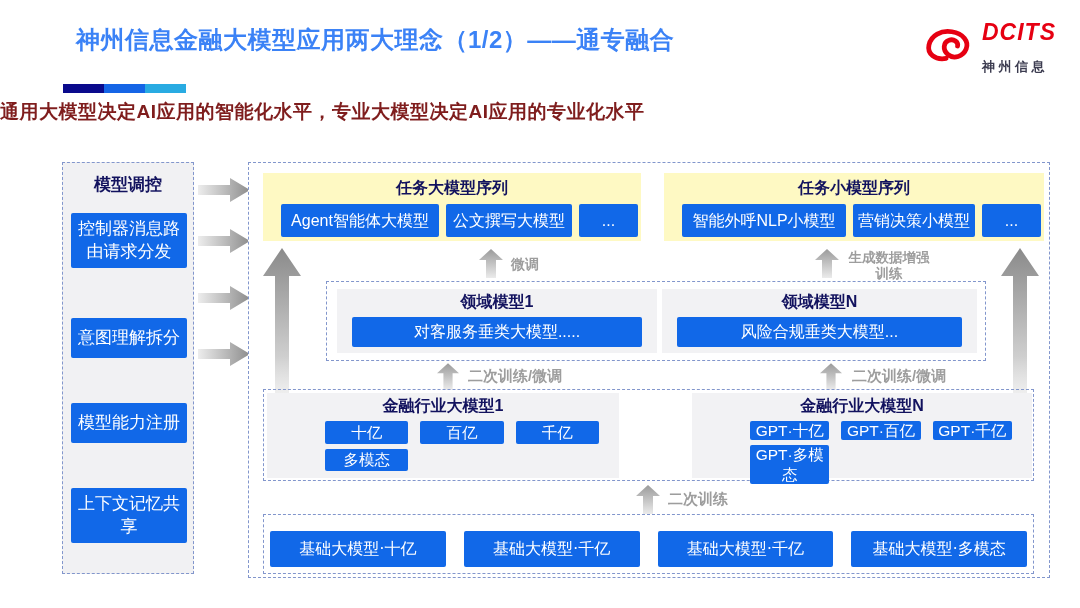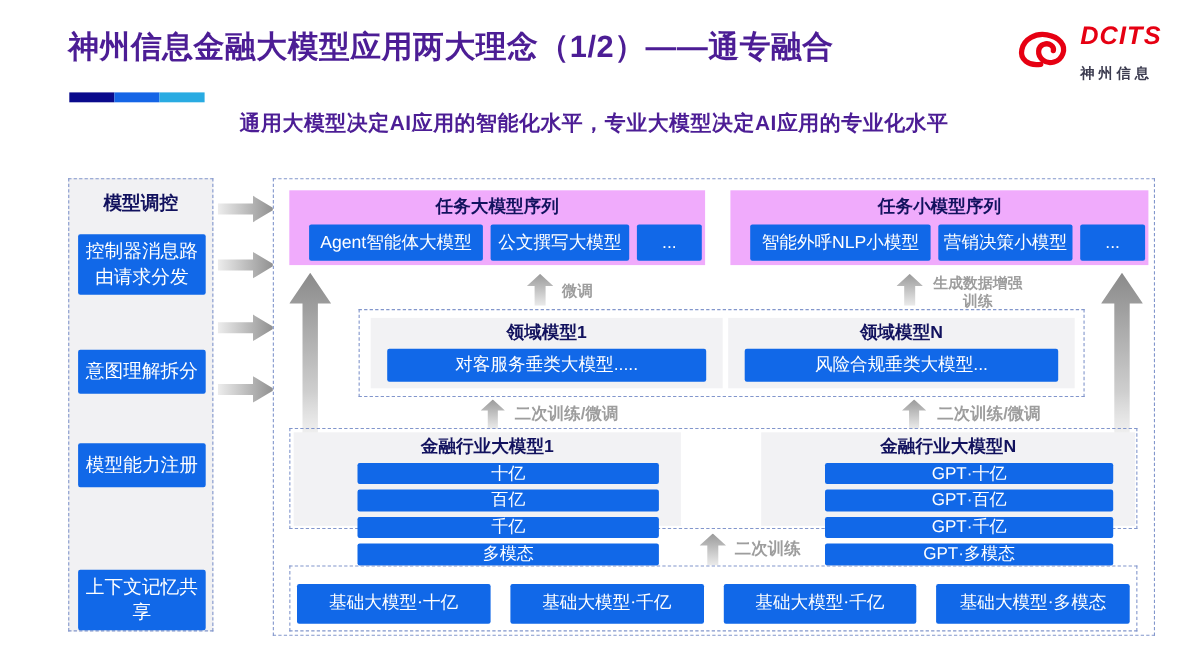--- a/index.html
+++ b/index.html
@@ -1,26 +1,26 @@
 <!DOCTYPE html>
 <html><head>
 <meta charset="utf-8">
 <style>
   * { margin:0; padding:0; box-sizing:border-box; }
   html,body { background:#ffffff; }
   body { font-family:"Liberation Sans","DejaVu Sans",sans-serif; }
   .slide { position:relative; width:1080px; height:608px; background:#ffffff; overflow:hidden; }
 
-  .title { position:absolute; left:62px; top:24px; font-size:28px; font-weight:bold;
-           color:#4c1d95; letter-spacing:0.5px; white-space:nowrap; }
+  .title { position:absolute; left:76px; top:24px; font-size:24px; font-weight:bold;
+           color:#3b82f6; letter-spacing:0.5px; white-space:nowrap; }
   .accent-bar { position:absolute; left:63px; top:84px; width:123px; height:9px; display:flex; }
   .accent-bar span { flex:1; }
   .accent-a { background:#0a0a8c; } .accent-b { background:#1565e6; } .accent-c { background:#29abe2; }
-  .subtitle { position:absolute; left:0; top:99px; width:1080px; text-align:center;
-              font-size:19px; font-weight:bold; color:#4c1d95; letter-spacing:0.5px; }
+  .subtitle { position:absolute; left:0; top:99px; width:1080px; text-align:left;
+              font-size:19px; font-weight:bold; color:#7f1d1d; letter-spacing:0.5px; }
 
   .logo { position:absolute; right:24px; top:20px; display:flex; align-items:center; gap:7px; }
   .logo-text { display:flex; flex-direction:column; line-height:1.05; }
   .logo-brand { color:#e60012; font-weight:bold; font-style:italic; font-size:23px; letter-spacing:1px; }
   .logo-name { color:#3c3c50; font-size:13px; font-weight:bold; letter-spacing:3.5px; margin-top:16px; }
 
   .dashed { border:1px dashed #8296cc; }
   .blue-btn { background:#1168e8; color:#ffffff; display:flex; align-items:center; justify-content:center;
               text-align:center; font-size:16px; border-radius:2px; line-height:1.25; }
   .panel-title { color:#12125e; font-weight:bold; font-size:16px; text-align:center; }
@@ -32,34 +32,34 @@
                    color:#12125e; font-weight:bold; font-size:17px; }
   .side-btn { position:absolute; left:8px; width:116px; color:#fff; background:#1168e8;
               display:flex; align-items:center; justify-content:center; text-align:center;
               font-size:17px; line-height:1.3; border-radius:2px; }
 
   .h-arrow { position:absolute; left:198px; width:52px; height:26px; }
 
   
   .main { position:absolute; left:248px; top:162px; width:802px; height:416px; background:#fff; }
 
-  .top-panel { position:absolute; top:10px; height:68px; background:#f0abfc; }
+  .top-panel { position:absolute; top:10px; height:68px; background:#fef9c3; }
   .top-panel .panel-title { position:absolute; top:5px; left:0; width:100%; }
   .btn-row { position:absolute; left:3px; right:3px; top:31px; height:33px; display:flex; gap:7px;padding-left:15px; }
 
   .domain-box { position:absolute; left:77px; top:118px; width:660px; height:80px; }
   .domain-panel { position:absolute; top:7px; height:64px; background:#f2f2f4; }
   .domain-panel .panel-title { position:absolute; top:3px; left:0; width:100%; }
   .domain-bar { position:absolute; left:15px; right:15px; top:28px; height:30px; }
 
   .industry-box { position:absolute; left:14px; top:226px; width:771px; height:92px; }
   .ind-panel { position:absolute; top:3px; height:85px; background:#f2f2f4; }
   .ind-panel .panel-title { position:absolute; top:3px; left:0; width:100%; }
   .chip-grid { position:absolute; left:20px; right:20px; top:28px; bottom:7px;
-               display:grid; grid-template-columns:1fr; gap:5px 12px;margin-left:38px; }
+               display:grid; grid-template-columns:1fr 1fr 1fr; gap:5px 12px;margin-left:38px; }
   .chip { font-size:15.5px; }
 
   .base-box { position:absolute; left:14px; top:351px; width:771px; height:60px;font-family:Liberation Serif, serif; }
   .base-row { position:absolute; left:6px; right:6px; top:16px; height:36px; display:flex; gap:18px; }
   .base-row .blue-btn { flex:1; }
 
   .tall-arrow { position:absolute; width:38px; height:198px; top:85px; }
   .mini-arrow { position:absolute; width:24px; height:29px; }
 </style>
 </head>
@@ -101,21 +101,21 @@
       <span class="logo-brand">DCITS</span>
       <span class="logo-name">神州信息</span>
     </div>
   </div>
 
   <div class="sidebar dashed">
     <div class="sidebar-title">模型调控</div>
     <div class="side-btn" style="top:50px;height:55px;">控制器消息路由请求分发</div>
     <div class="side-btn" style="top:155px;height:40px;">意图理解拆分</div>
     <div class="side-btn" style="top:240px;height:40px;">模型能力注册</div>
-    <div class="side-btn" style="top:355px;height:55px;">上下文记忆共享</div>
+    <div class="side-btn" style="top:325px;height:55px;">上下文记忆共享</div>
   </div>
 
   <svg class="h-arrow" style="top:177px" viewBox="0 0 52 26">
       <polygon points="0,8 32,8 32,1 52,13 32,25 32,18 0,18" fill="url(#gH)"></polygon>
     </svg>
   <svg class="h-arrow" style="top:228px" viewBox="0 0 52 26">
       <polygon points="0,8 32,8 32,1 52,13 32,25 32,18 0,18" fill="url(#gH)"></polygon>
     </svg>
   <svg class="h-arrow" style="top:285px" viewBox="0 0 52 26">
       <polygon points="0,8 32,8 32,1 52,13 32,25 32,18 0,18" fill="url(#gH)"></polygon>

